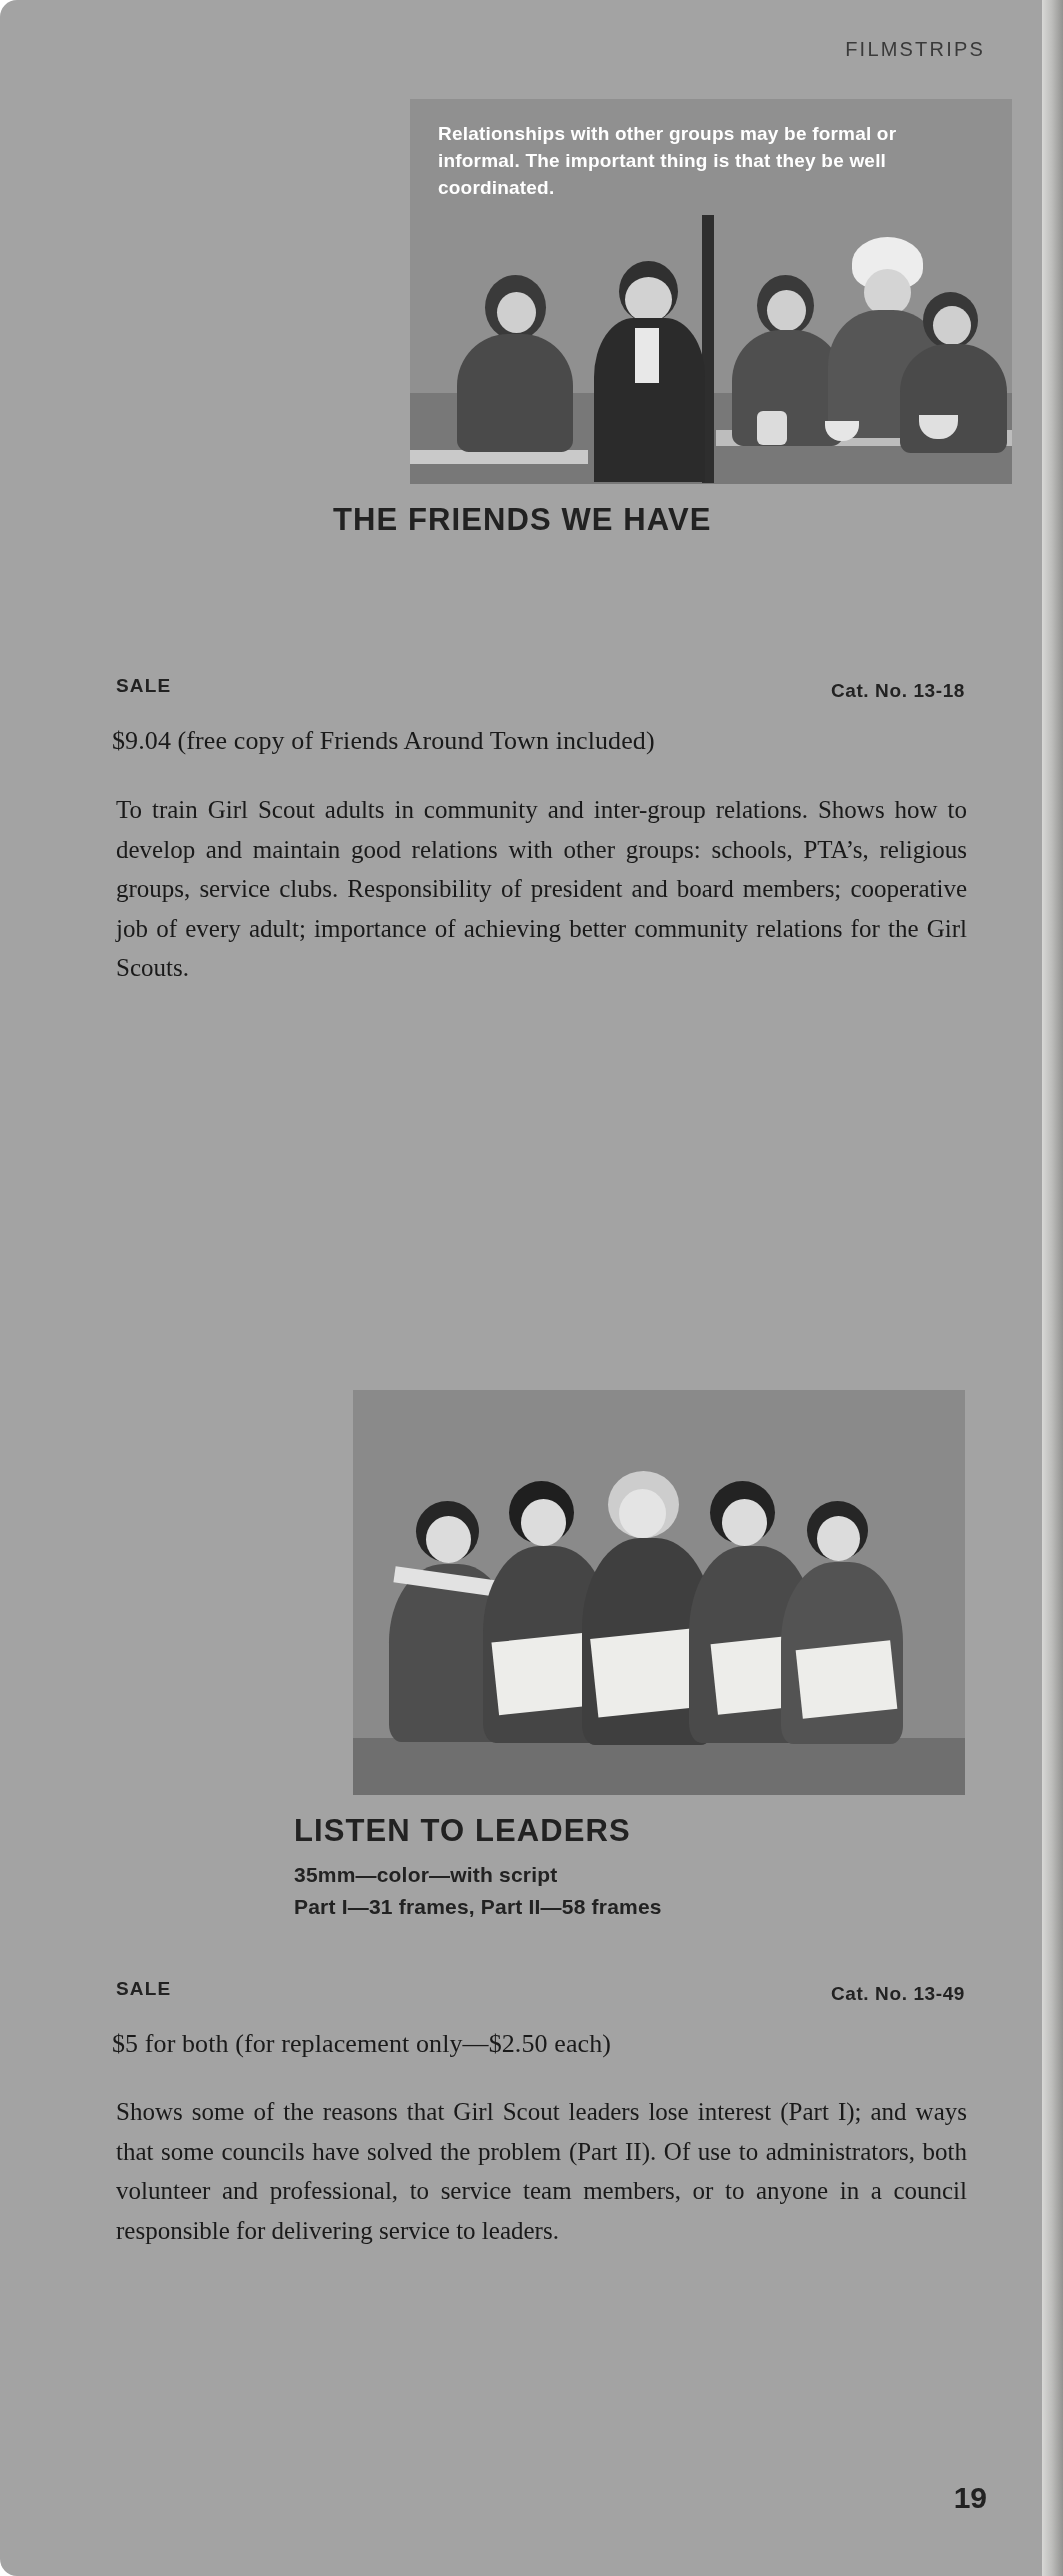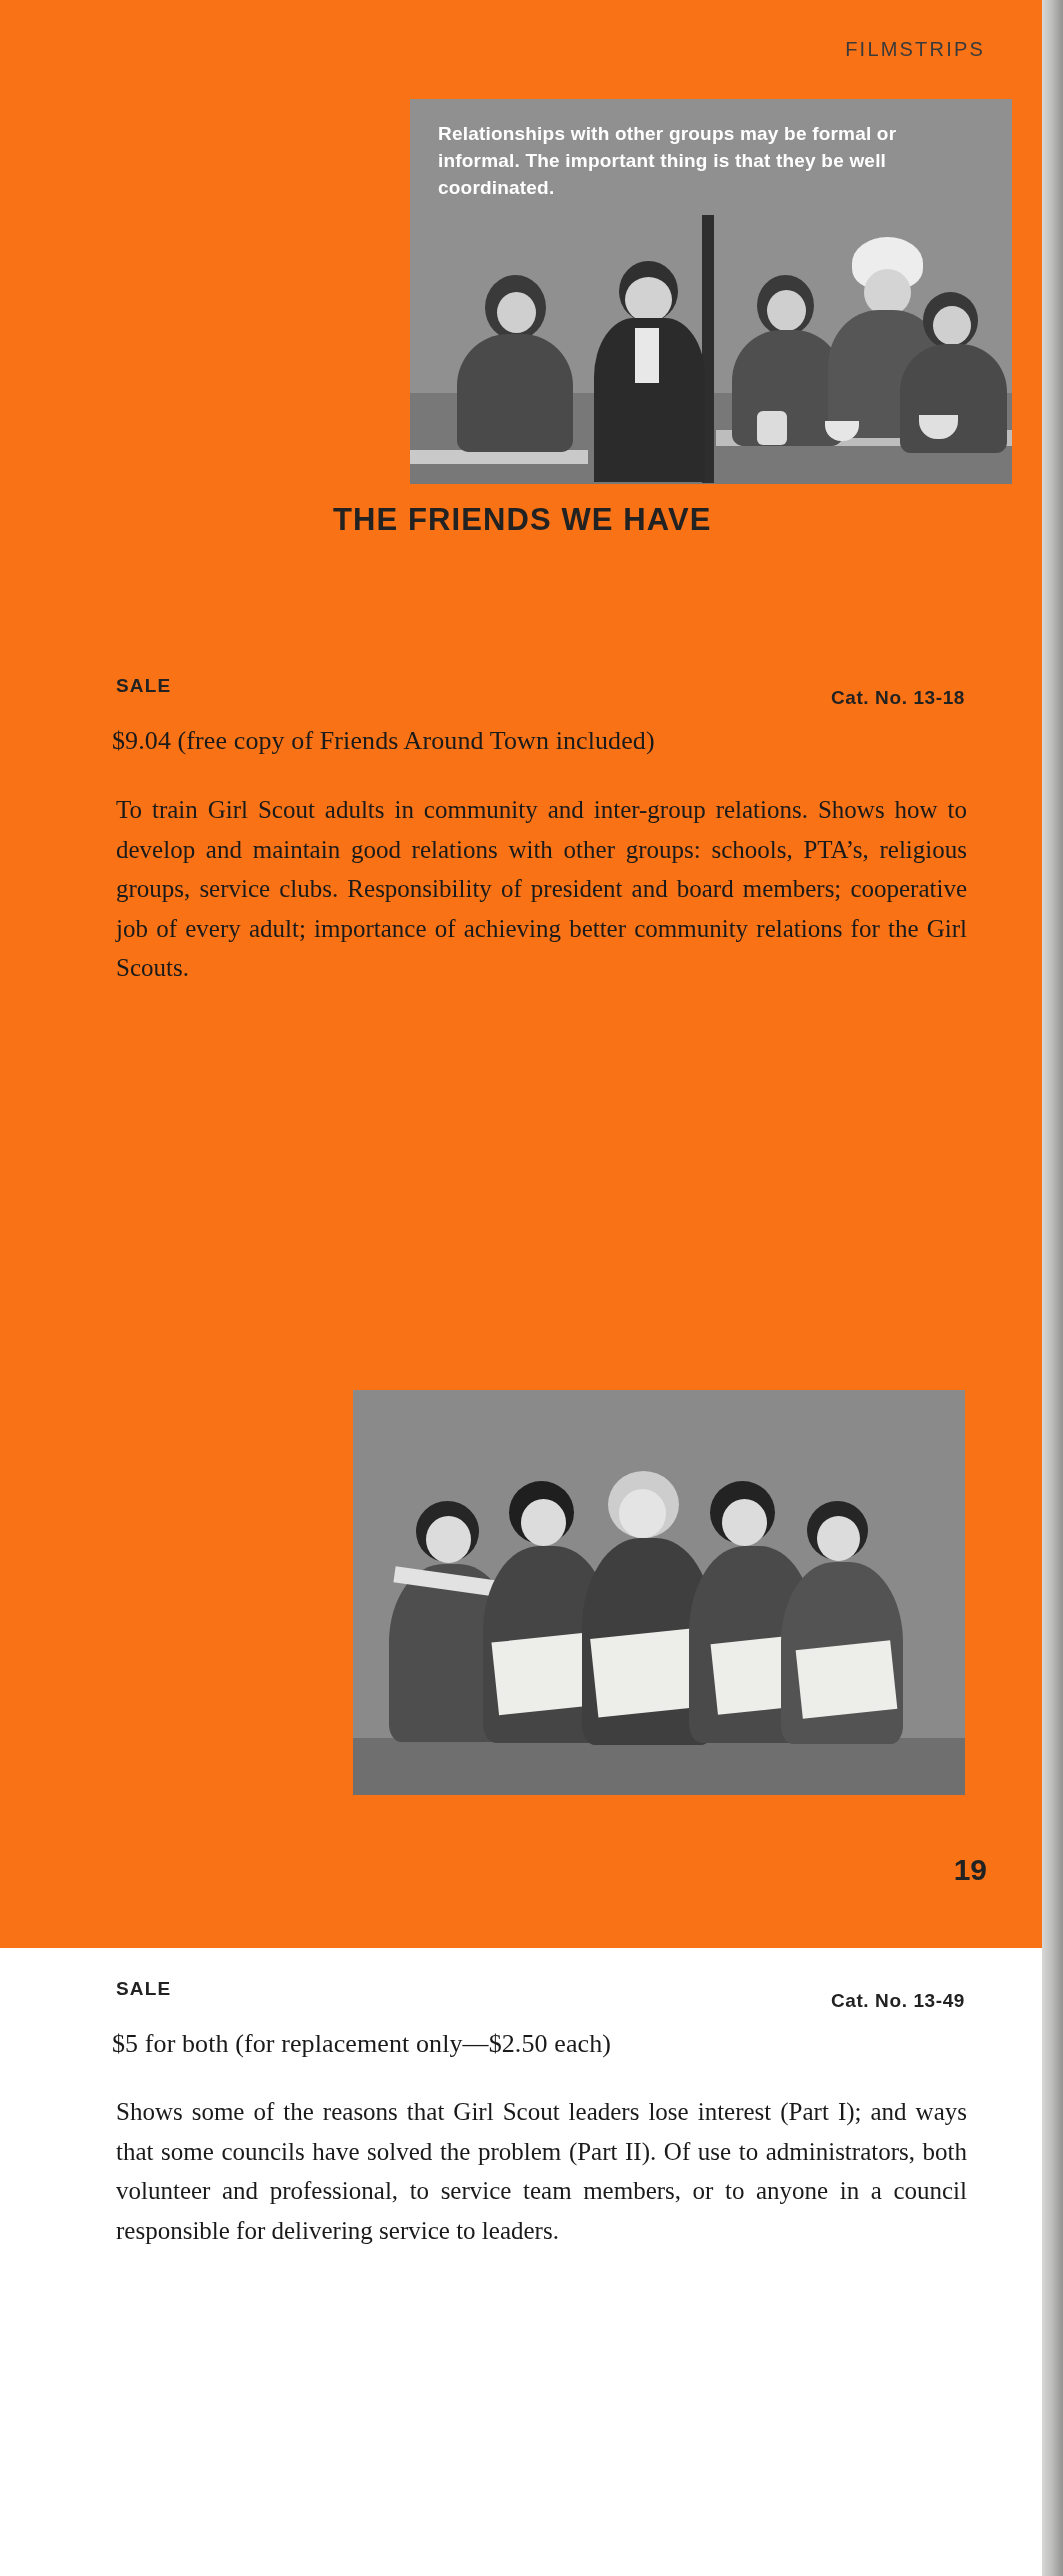--- a/index.html
+++ b/index.html
@@ -13,22 +13,23 @@
     position: relative;
     font-family: "Liberation Serif", serif;
     color: #1a1a1a;
     overflow: hidden;
   }
 
   .page {
     position: absolute;
     left: 0; top: 0;
     width: 1064px;
-    height: 1948px;
-    background: #f97316;
+    height: 2576px;
+    background: #a3a3a3;
+    border-radius: 17px;
   }
 
   
   .scan-edge {
     position: absolute;
     right: 0; top: 0;
     width: 22px;
     height: 2576px;
     background: linear-gradient(to right, #d8d8d6 0%, #bdbdbb 45%, #8e8e8c 100%);
   }
@@ -121,21 +122,21 @@
   
   .sale-row {
     position: absolute;
     font-family: "Liberation Sans", sans-serif;
     font-weight: bold;
     font-size: 19px;
     letter-spacing: 1.2px;
     color: #222;
   }
   .sale-row .left { position: absolute; left: 0; top: 0; }
-  .sale-row .right { position: absolute; right: 0; top: 12px; letter-spacing: 0.6px; margin-left: 12px; }
+  .sale-row .right { position: absolute; right: 0; top: 5px; letter-spacing: 0.6px; margin-left: 12px; }
 
   .s1 { left: 116px; top: 675px; width: 849px; height: 26px; }
   .s2 { left: 116px; top: 1978px; width: 849px; height: 26px; }
 
   
   .price-line {
     position: absolute;
     font-family: "Liberation Serif", serif;
     font-size: 26px;
     color: #1a1a1a;
@@ -270,20 +271,25 @@
     <div class="person">
       <div class="p-head" style="left:454px; top:111px; width:61px; height:59px; background:#262626;"></div>
       <div class="p-head" style="left:464px; top:126px; width:43px; height:45px; background:#dcdcdc;"></div>
       <div class="p-body" style="left:428px; top:172px; width:122px; height:182px; background:#535353;"></div>
       <div class="paper" style="left:446px; top:255px; width:95px; height:69px;"></div>
     </div>
 
     <div class="fig-caption-text"></div>
   </div>
 
+  <div class="title-block t2">
+    <div class="film-title">LISTEN TO LEADERS</div>
+    <div class="film-sub">35mm—color—with script</div>
+    <div class="film-sub" style="margin-top:2px;">Part I—31 frames, Part II—58 frames</div>
+  </div>
 
   <div class="sale-row s2">
     <span class="left">SALE</span>
     <span class="right">Cat. No. 13-49</span>
   </div>
 
   <div class="price-line pl2">$5 for both (for replacement only—$2.50 each)</div>
   <div class="body-copy bc2">Shows some of the reasons that Girl Scout leaders lose interest (Part I); and ways that some councils have solved the problem (Part II). Of use to administrators, both volunteer and professional, to service team members, or to anyone in a council responsible for delivering service to leaders.</div>
 
   <div class="page-number">19</div>

